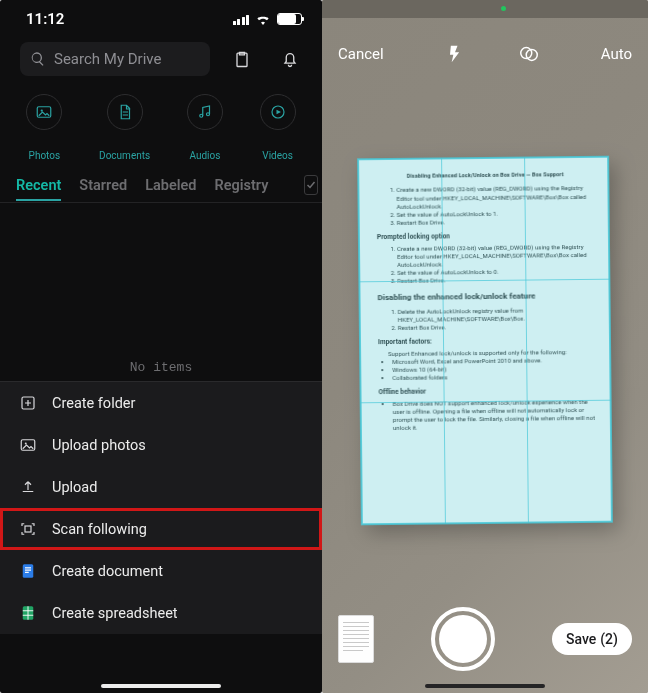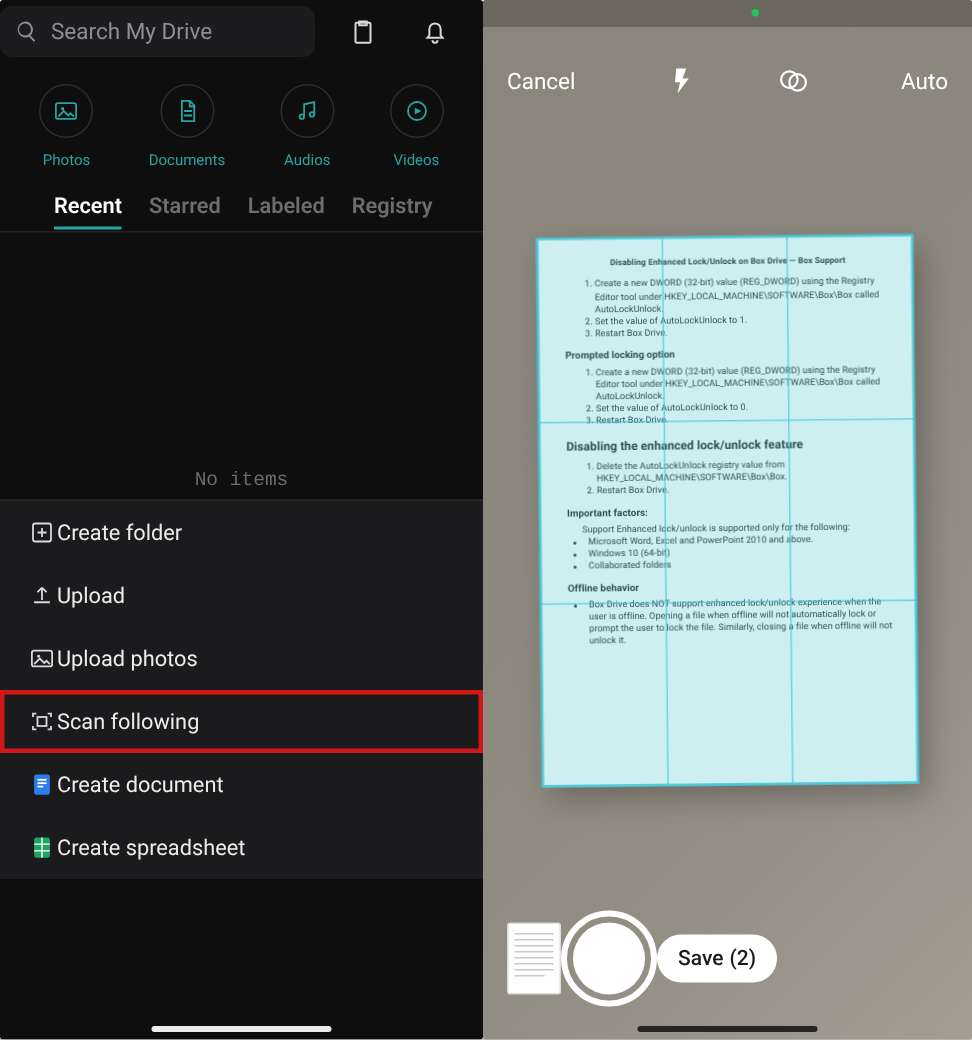--- a/index.html
+++ b/index.html
@@ -29,73 +29,73 @@
   .sig span { width: 3px; background: #fff; border-radius: 0.5px; }
   .sig span:nth-child(1){height:4px} .sig span:nth-child(2){height:6px}
   .sig span:nth-child(3){height:8px} .sig span:nth-child(4){height:10px}
   .wifi { color: #fff; }
   .batt { width: 25px; height: 12px; border: 1px solid #fff; border-radius: 3px; position: relative; }
   .batt::after { content:""; position:absolute; right:-3px; top:3px; width:2px; height:4px; background:#fff; border-radius:0 1px 1px 0; }
   .batt i { display:block; width:80%; height:100%; background:#fff; border-radius:2px; }
 
   .searchrow {
     display: flex; align-items: center; gap: 16px;
-    padding: 4px 16px 8px 0;
+    padding: 4px 16px 8px 20px;
   }
   .searchbox {
     flex: 1; height: 34px;
     background: #1c1c1e;
     border-radius: 8px;
     display: flex; align-items: center; gap: 8px;
     padding: 0 10px;
     color: #8e8e93;
     font-size: 15px;
   }
   .icon-slot { width: 32px; display:flex; align-items:center; justify-content:center; color:#bdbdbd; }
 
   .cats {
     display: flex; justify-content: space-around;
     padding: 10px 8px 8px 8px;
   }
-  .cat { display:flex; flex-direction:column; align-items:center; gap:10px; cursor:pointer; }
+  .cat { display:flex; flex-direction:column; align-items:center; gap:20px; cursor:pointer; }
   .cat-circle {
     width: 36px; height: 36px; border-radius: 50%;
     border: 1px solid #2d2d2f;
     display:flex; align-items:center; justify-content:center;
     color:#2aa3a3;
   }
   .cat-label { font-size: 10px; color:#2aa3a3; }
 
   .tabs {
     display:flex; align-items:center; gap: 18px;
     padding: 6px 16px 0 16px;
     font-size: 14.5px; color:#6d6d70; font-weight:600;
   }
-  .tabs .tab.active { color:#ffffff; position:relative;margin-left:20px; }
+  .tabs .tab.active { color:#14b8a6; position:relative; }
   .tabs .tab.active::after {
     content:""; position:absolute; left:0; right:0; bottom:-7px; height:2px; background:#2aa3a3;
   }
   .tabs .spacer { flex:1; }
   .tabs .checkbtn {
     width:20px; height:20px; border:1px solid #3a3a3c; border-radius:3px;
     display:flex; align-items:center; justify-content:center; color:#6d6d70;
   }
   .tabs-divider { height:1px; background:#232325; margin-top:7px; }
 
   .empty {
     height: 178px; display:flex; align-items:flex-end; justify-content:center;
     color:#6d6d70; font-size:13px; padding-bottom:6px;font-family:Liberation Mono, monospace;
   }
 
   .sheet {
     background:#1b1b1d;
     border-top:1px solid #2a2a2c;
   }
   .sheet-item {
-    display:flex; align-items:center; 
+    display:flex; align-items:center; gap:14px;
     padding: 0 18px; height:42px;
     color:#ececec; font-size:14.5px;
     cursor:pointer;
   }
   .sheet-item .iw { width:20px; display:flex; align-items:center; justify-content:center; color:#d9d9dc; }
   .sheet-item.highlight { outline:3px solid #d11717; outline-offset:-3px; }
 
   .home-indicator {
     position:absolute; bottom:5px; left:50%; transform:translateX(-50%);
     width:120px; height:4px; background:#fff; border-radius:2px; opacity:.92;
@@ -156,21 +156,21 @@
   }
   .doc-content h2 { font-size:8px; font-weight:700; margin:8px 0 4px 0; }
   .doc-content h3 { font-size:6.5px; font-weight:700; margin:6px 0 3px 0; }
   .doc-content .title { font-size:5.5px; font-weight:700; text-align:center; margin-bottom:6px; letter-spacing:.02em; }
   .doc-content ol { margin-left:10px; }
   .doc-content ul { margin-left:14px; list-style:disc; }
   .doc-content .ind { margin-left:10px; }
 
   .bottombar {
     position:absolute; left:0; right:0; bottom:22px;
-    display:flex; align-items:center; justify-content:flex-start;
+    display:flex; align-items:center; justify-content:space-between;
     padding:0 16px;
   }
   .thumb {
     width:36px; height:48px; background:#fefefe; border:1px solid #dcdcdc;
     border-radius:2px; position:relative; overflow:hidden;
   }
   .thumb .tl { position:absolute; left:4px; right:4px; height:1px; background:#c9c9c9; }
   .shutter-outer {
     width:64px; height:64px; border-radius:50%;
     border:4px solid #fff; display:flex; align-items:center; justify-content:center;
@@ -181,20 +181,39 @@
     padding:8px 14px; border-radius:20px; display:flex; align-items:center; gap:4px;
   }
   .right .home-indicator { background:#1b1b1d; }
 
   svg { display:block; }
 </style>
 </head>
 <body>
 
 <div class="left">
+  <div class="statusbar">
+    <span>11:12</span>
+    <div class="status-right">
+      <span class="sig">
+          <span></span>
+          <span></span>
+          <span></span>
+          <span></span>
+        </span>
+      <span class="wifi">
+        <svg width="16" height="12" viewBox="0 0 24 18">
+            <path fill="#fff" d="M12 18l-3-3.6c1.7-1.6 4.3-1.6 6 0L12 18zm-6-7.1l-2.4-2.8C6.5 5 17.5 5 20.4 8.1L18 10.9c-3.3-3.2-8.7-3.2-12 0z"></path>
+          </svg>
+      </span>
+      <span class="batt">
+          <i></i>
+        </span>
+    </div>
+  </div>
 
   <div class="searchrow">
     <div class="searchbox">
       <span>
         <svg width="16" height="16" viewBox="0 0 24 24">
             <path fill="#8e8e93" d="M10 2a8 8 0 015.3 13.9l5 5-1.4 1.4-5-5A8 8 0 1110 2zm0 2a6 6 0 100 12 6 6 0 000-12z"></path>
           </svg>
       </span>
       <span>Search My Drive</span>
     </div>
@@ -274,34 +293,34 @@
           <svg width="18" height="18" viewBox="0 0 24 24">
             <rect x="4" y="4" width="16" height="16" rx="2" fill="none" stroke="#d9d9dc" stroke-width="1.6"></rect>
             <path d="M12 8v8M8 12h8" stroke="#d9d9dc" stroke-width="1.6"></path>
           </svg>
         </span>
       <span>Create folder</span>
     </div>
     <div class="sheet-item">
       <span class="iw">
           <svg width="18" height="18" viewBox="0 0 24 24">
-            <path fill="none" stroke="#d9d9dc" stroke-width="1.6" d="M12 16V5m0 0l-4 4m4-4l4 4M5 18h14"></path>
-          </svg>
-        </span>
-      <span>Upload</span>
-    </div>
-    <div class="sheet-item">
-      <span class="iw">
-          <svg width="18" height="18" viewBox="0 0 24 24">
             <rect x="3" y="5" width="18" height="14" rx="2" fill="none" stroke="#d9d9dc" stroke-width="1.6"></rect>
             <path d="M5 17l5-5 4 4 2-2 3 3" fill="none" stroke="#d9d9dc" stroke-width="1.6"></path>
             <circle cx="9" cy="10" r="1.3" fill="#d9d9dc"></circle>
           </svg>
         </span>
       <span>Upload photos</span>
+    </div>
+    <div class="sheet-item">
+      <span class="iw">
+          <svg width="18" height="18" viewBox="0 0 24 24">
+            <path fill="none" stroke="#d9d9dc" stroke-width="1.6" d="M12 16V5m0 0l-4 4m4-4l4 4M5 18h14"></path>
+          </svg>
+        </span>
+      <span>Upload</span>
     </div>
     <div class="sheet-item highlight">
       <span class="iw">
           <svg width="18" height="18" viewBox="0 0 24 24">
             <path fill="none" stroke="#d9d9dc" stroke-width="1.6" d="M4 8V5h3M20 8V5h-3M4 16v3h3M20 16v3h-3"></path>
             <rect x="8" y="8" width="8" height="8" fill="none" stroke="#d9d9dc" stroke-width="1.6"></rect>
           </svg>
         </span>
       <span>Scan following</span>
     </div>

